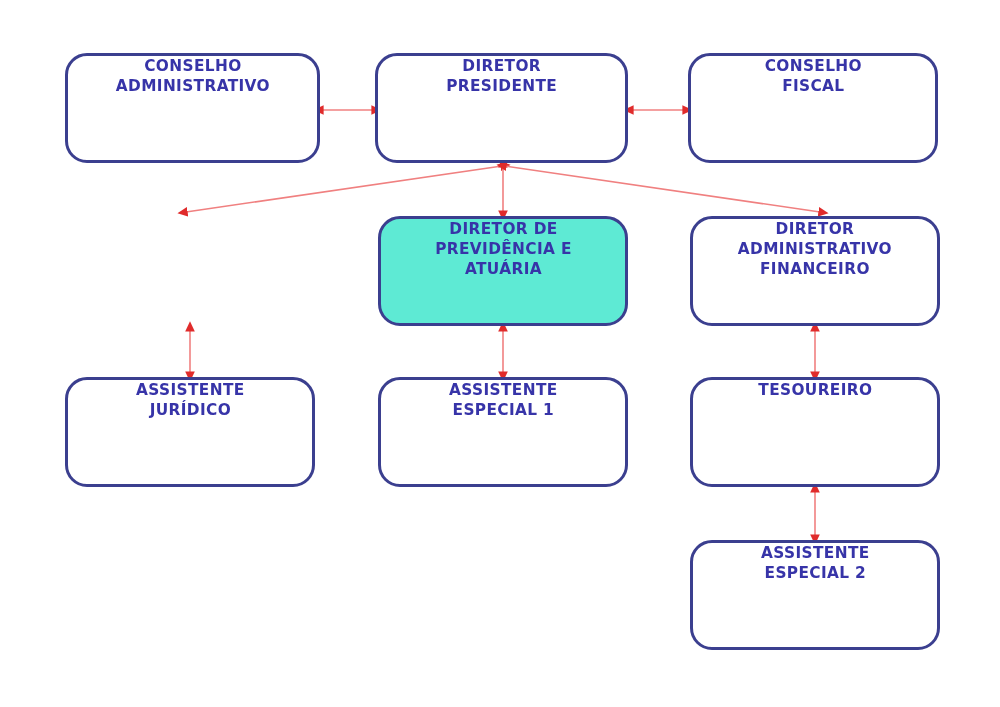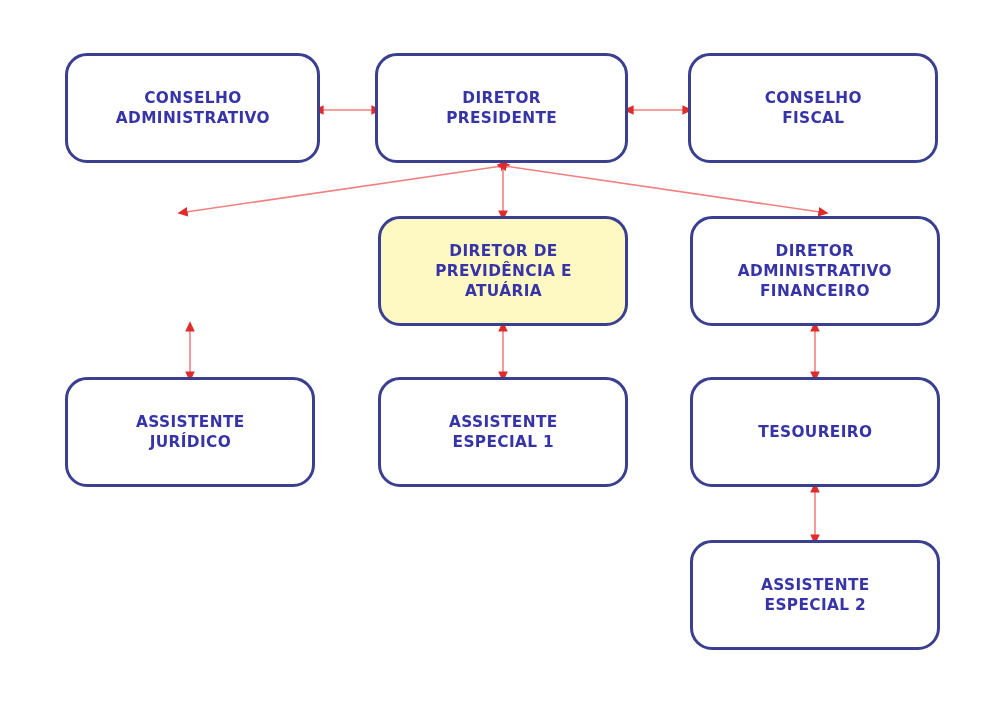--- a/index.html
+++ b/index.html
@@ -25,21 +25,20 @@
     height: 707px;
     pointer-events: none;
   }
   .org-box {
     position: absolute;
     box-sizing: border-box;
     border: 3px solid #3b3f8f;
     border-radius: 22px;
     background: #ffffff;
     display: flex;
-    align-items: center;
     justify-content: center;
     text-align: center;
     z-index: 2;
   }
   .org-box-label {
     color: #3734a8;
     font-family: "DejaVu Sans", sans-serif;
     font-weight: bold;
     font-size: 16.5px;
     line-height: 1.22;
@@ -87,21 +86,21 @@
     <span class="org-box-label" style="color: rgb(55, 52, 168);">DIRETOR
 PRESIDENTE</span>
   </div>
 
   <div class="org-box" style="left: 688px; top: 53px; width: 250px; height: 110px; border-color: rgb(59, 63, 143); background: rgb(255, 255, 255);">
     <span class="org-box-label" style="color: rgb(55, 52, 168);">CONSELHO
 FISCAL</span>
   </div>
 
 
-  <div class="org-box" style="left: 378px; top: 216px; width: 250px; height: 110px; border-color: rgb(59, 63, 143); background: #fef9c3;">
+  <div class="org-box" style="left: 378px; top: 216px; width: 250px; height: 110px; border-color: rgb(59, 63, 143); background: #5eead4;">
     <span class="org-box-label" style="color: rgb(55, 52, 168);">DIRETOR DE
 PREVIDÊNCIA E
 ATUÁRIA</span>
   </div>
 
   <div class="org-box" style="left: 690px; top: 216px; width: 250px; height: 110px; border-color: rgb(59, 63, 143); background: rgb(255, 255, 255);">
     <span class="org-box-label" style="color: rgb(55, 52, 168);">DIRETOR
 ADMINISTRATIVO
 FINANCEIRO</span>
   </div>

